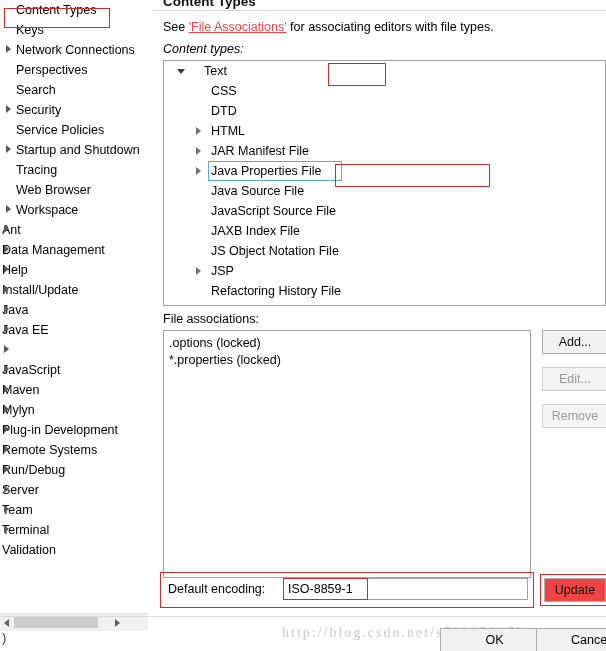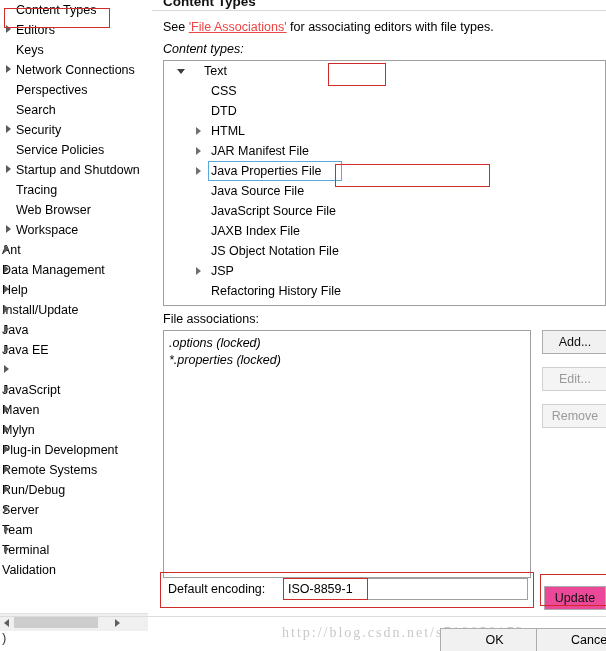--- a/index.html
+++ b/index.html
@@ -218,21 +218,20 @@
     height: 248px;
     border: 1px solid #a0a0a0;
     background: #ffffff;
     box-sizing: border-box;
     padding: 4px 0 0 5px;
   }
   .fa-row {
     height: 17px;
     line-height: 17px;
     font-size: 12.5px;
-    font-style: italic;
   }
 
   .btn {
     position: absolute;
     width: 68px;
     height: 24px;
     line-height: 22px;
     text-align: center;
     font-size: 12.5px;
     border: 1px solid #adadad;
@@ -290,24 +289,23 @@
   .btn-update {
     position: absolute;
     left: 392px;
     top: 578px;
     width: 62px;
     height: 24px;
     line-height: 22px;
     text-align: center;
     font-size: 12.5px;
     border: 1px solid #adadad;
-    background: #ec4899;
+    background: #ef4444;
     box-sizing: border-box;
     color: #111;
-    margin-top: 8px;
   }
   .update-red {
     position: absolute;
     left: 388px;
     top: 574px;
     width: 70px;
     height: 32px;
     border: 1px solid #cf2b2b;
     box-sizing: border-box;
     pointer-events: none;
@@ -368,21 +366,20 @@
   }
 </style>
 </head>
 <body>
 
 <div class="root">
 
   <div class="left-panel">
     <div id="tree-host">
         <div class="tree-item lvl1"><span class="lbl">Content Types</span></div>
-        <div class="tree-item lvl1"><span class="arrow"></span><span class="lbl">Editors</span></div>
         <div class="tree-item lvl1"><span class="lbl">Keys</span></div>
         <div class="tree-item lvl1"><span class="arrow"></span><span class="lbl">Network Connections</span></div>
         <div class="tree-item lvl1"><span class="lbl">Perspectives</span></div>
         <div class="tree-item lvl1"><span class="lbl">Search</span></div>
         <div class="tree-item lvl1"><span class="arrow"></span><span class="lbl">Security</span></div>
         <div class="tree-item lvl1"><span class="lbl">Service Policies</span></div>
         <div class="tree-item lvl1"><span class="arrow"></span><span class="lbl">Startup and Shutdown</span></div>
         <div class="tree-item lvl1"><span class="lbl">Tracing</span></div>
         <div class="tree-item lvl1"><span class="lbl">Web Browser</span></div>
         <div class="tree-item lvl1"><span class="arrow"></span><span class="lbl">Workspace</span></div>

